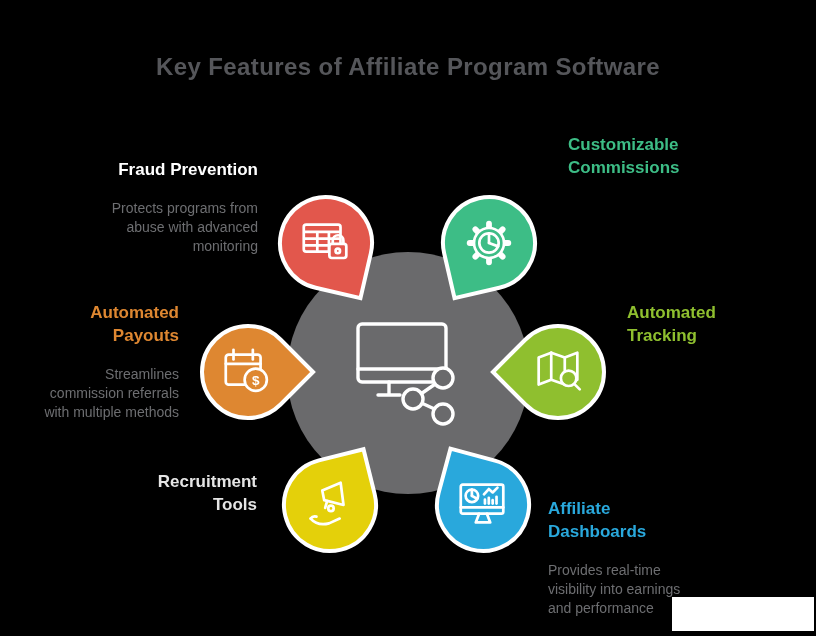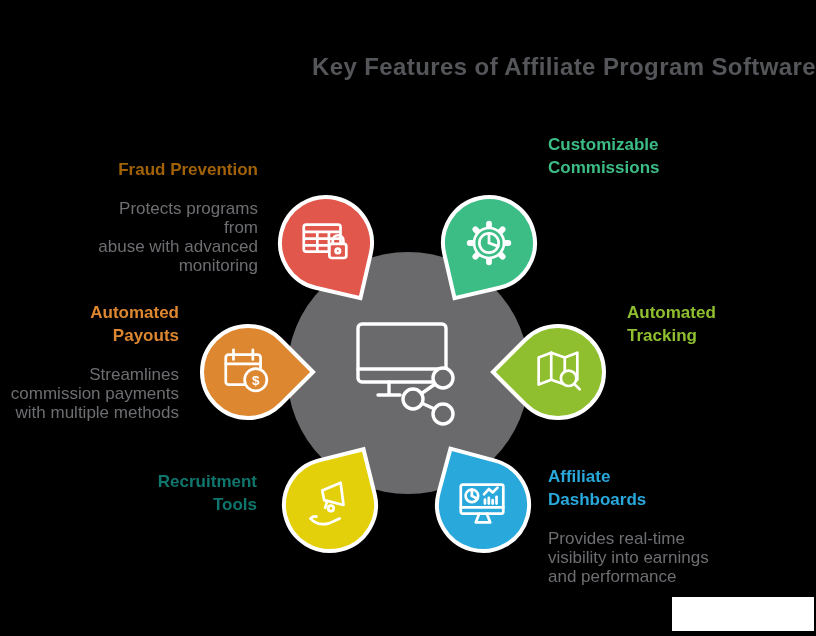--- a/index.html
+++ b/index.html
@@ -1,43 +1,43 @@
 <!DOCTYPE html>
 <html><head>
 <meta charset="utf-8">
 <style>
   html,body{margin:0;padding:0;background:#000;}
   .stage{position:relative;width:816px;height:636px;background:#000;overflow:hidden;
          font-family:"Liberation Sans",sans-serif;}
-  .main-title{position:absolute;top:53px;left:0;width:816px;text-align:right;
+  .main-title{position:absolute;top:53px;left:0;width:816px;text-align:center;
               font-size:24px;font-weight:bold;color:#55565A;letter-spacing:.4px;}
   .center-blob{position:absolute;left:287px;top:252px;width:242px;height:242px;
                border-radius:50%;background:#6A6A6C;}
   .petal{position:absolute;width:96px;height:96px;box-sizing:border-box;border:4px solid #fff;}
   #petal-0{left:278px;top:195px;border-radius:50% 50% 0 50%;transform:rotate(13deg);}
   #petal-1{left:441px;top:195px;border-radius:50% 50% 50% 0;transform:rotate(-13deg);}
   #petal-2{left:200px;top:324px;border-radius:50% 0 50% 50%;transform:rotate(45deg);}
   #petal-3{left:510px;top:324px;border-radius:0 50% 50% 50%;transform:rotate(-45deg);}
   #petal-4{left:282px;top:457px;border-radius:50% 0 50% 50%;transform:rotate(-14deg);}
   #petal-5{left:435px;top:457px;border-radius:0 50% 50% 50%;transform:rotate(15deg);}
   .petal-icon{position:absolute;width:58px;height:58px;}
   #icon-0{left:297px;top:214px;} #icon-1{left:460px;top:214px;}
   #icon-2{left:219px;top:343px;} #icon-3{left:529px;top:343px;}
   #icon-4{left:301px;top:476px;} #icon-5{left:454px;top:476px;}
   .center-icon{position:absolute;left:347px;top:318px;width:122px;height:112px;}
   .feature-text{position:absolute;}
   .feature-title{font-size:17px;font-weight:bold;line-height:23px;white-space:pre-line;}
-  .feature-desc{margin-top:18px;font-size:17px;line-height:19px;color:#6D6E71;white-space:pre-line;}
+  .feature-desc{margin-top:18px;font-size:14px;line-height:19px;color:#6D6E71;white-space:pre-line;}
   .ta-r{text-align:right;} .ta-l{text-align:left;}
   #text-0{right:558px;top:158px;width:175px;}
-  #text-1{left:548px;top:133px;width:182px;text-decoration:underline;}
+  #text-1{left:568px;top:133px;width:182px;text-decoration:underline;}
   #text-2{right:637px;top:301px;width:170px;}
   #text-3{left:627px;top:301px;width:180px;}
   #text-4{right:559px;top:470px;width:152px;}
-  #text-5{left:548px;top:465px;width:180px;}
+  #text-5{left:548px;top:497px;width:180px;}
   .watermark-cover{position:absolute;left:672px;top:597px;width:142px;height:34px;background:#fff;}
   svg{display:block;}
 </style>
 </head>
 <body>
 
 <div class="stage" style="background: rgb(0, 0, 0);">
 
   <div class="main-title" style="color: rgb(85, 86, 90);">Key Features of Affiliate Program Software</div>
 
@@ -140,42 +140,42 @@
       <polyline points="31,19 36,13.5 40,17 45,12"></polyline>
       <line x1="32" y1="28.5" x2="32" y2="24.5"></line>
       <line x1="36" y1="28.5" x2="36" y2="22.5"></line>
       <line x1="40" y1="28.5" x2="40" y2="25"></line>
       <line x1="44" y1="28.5" x2="44" y2="21.5"></line>
       <path d="M26,39 L22.5,48 L37.5,48 L34,39"></path>
     </g>
   </svg>
 
   <div class="feature-text ta-r" id="text-0">
-    <div class="feature-title" style="color: #a16207;">Fraud Prevention</div>
+    <div class="feature-title" style="color: #ffffff;">Fraud Prevention</div>
     <div class="feature-desc">Protects programs from
 abuse with advanced
 monitoring</div>
   </div>
   <div class="feature-text ta-l" id="text-1">
     <div class="feature-title" style="color: rgb(61, 189, 134);">Customizable
 Commissions</div>
   </div>
   <div class="feature-text ta-r" id="text-2">
     <div class="feature-title" style="color: rgb(222, 135, 49);">Automated
 Payouts</div>
     <div class="feature-desc">Streamlines
-commission payments
+commission referrals
 with multiple methods</div>
   </div>
   <div class="feature-text ta-l" id="text-3">
     <div class="feature-title" style="color: rgb(143, 191, 47);">Automated
 Tracking</div>
   </div>
   <div class="feature-text ta-r" id="text-4">
-    <div class="feature-title" style="color: #0f766e;">Recruitment
+    <div class="feature-title" style="color: #e5e5e5;">Recruitment
 Tools</div>
   </div>
   <div class="feature-text ta-l" id="text-5">
     <div class="feature-title" style="color: rgb(41, 168, 220);">Affiliate
 Dashboards</div>
     <div class="feature-desc">Provides real-time
 visibility into earnings
 and performance</div>
   </div>
 

